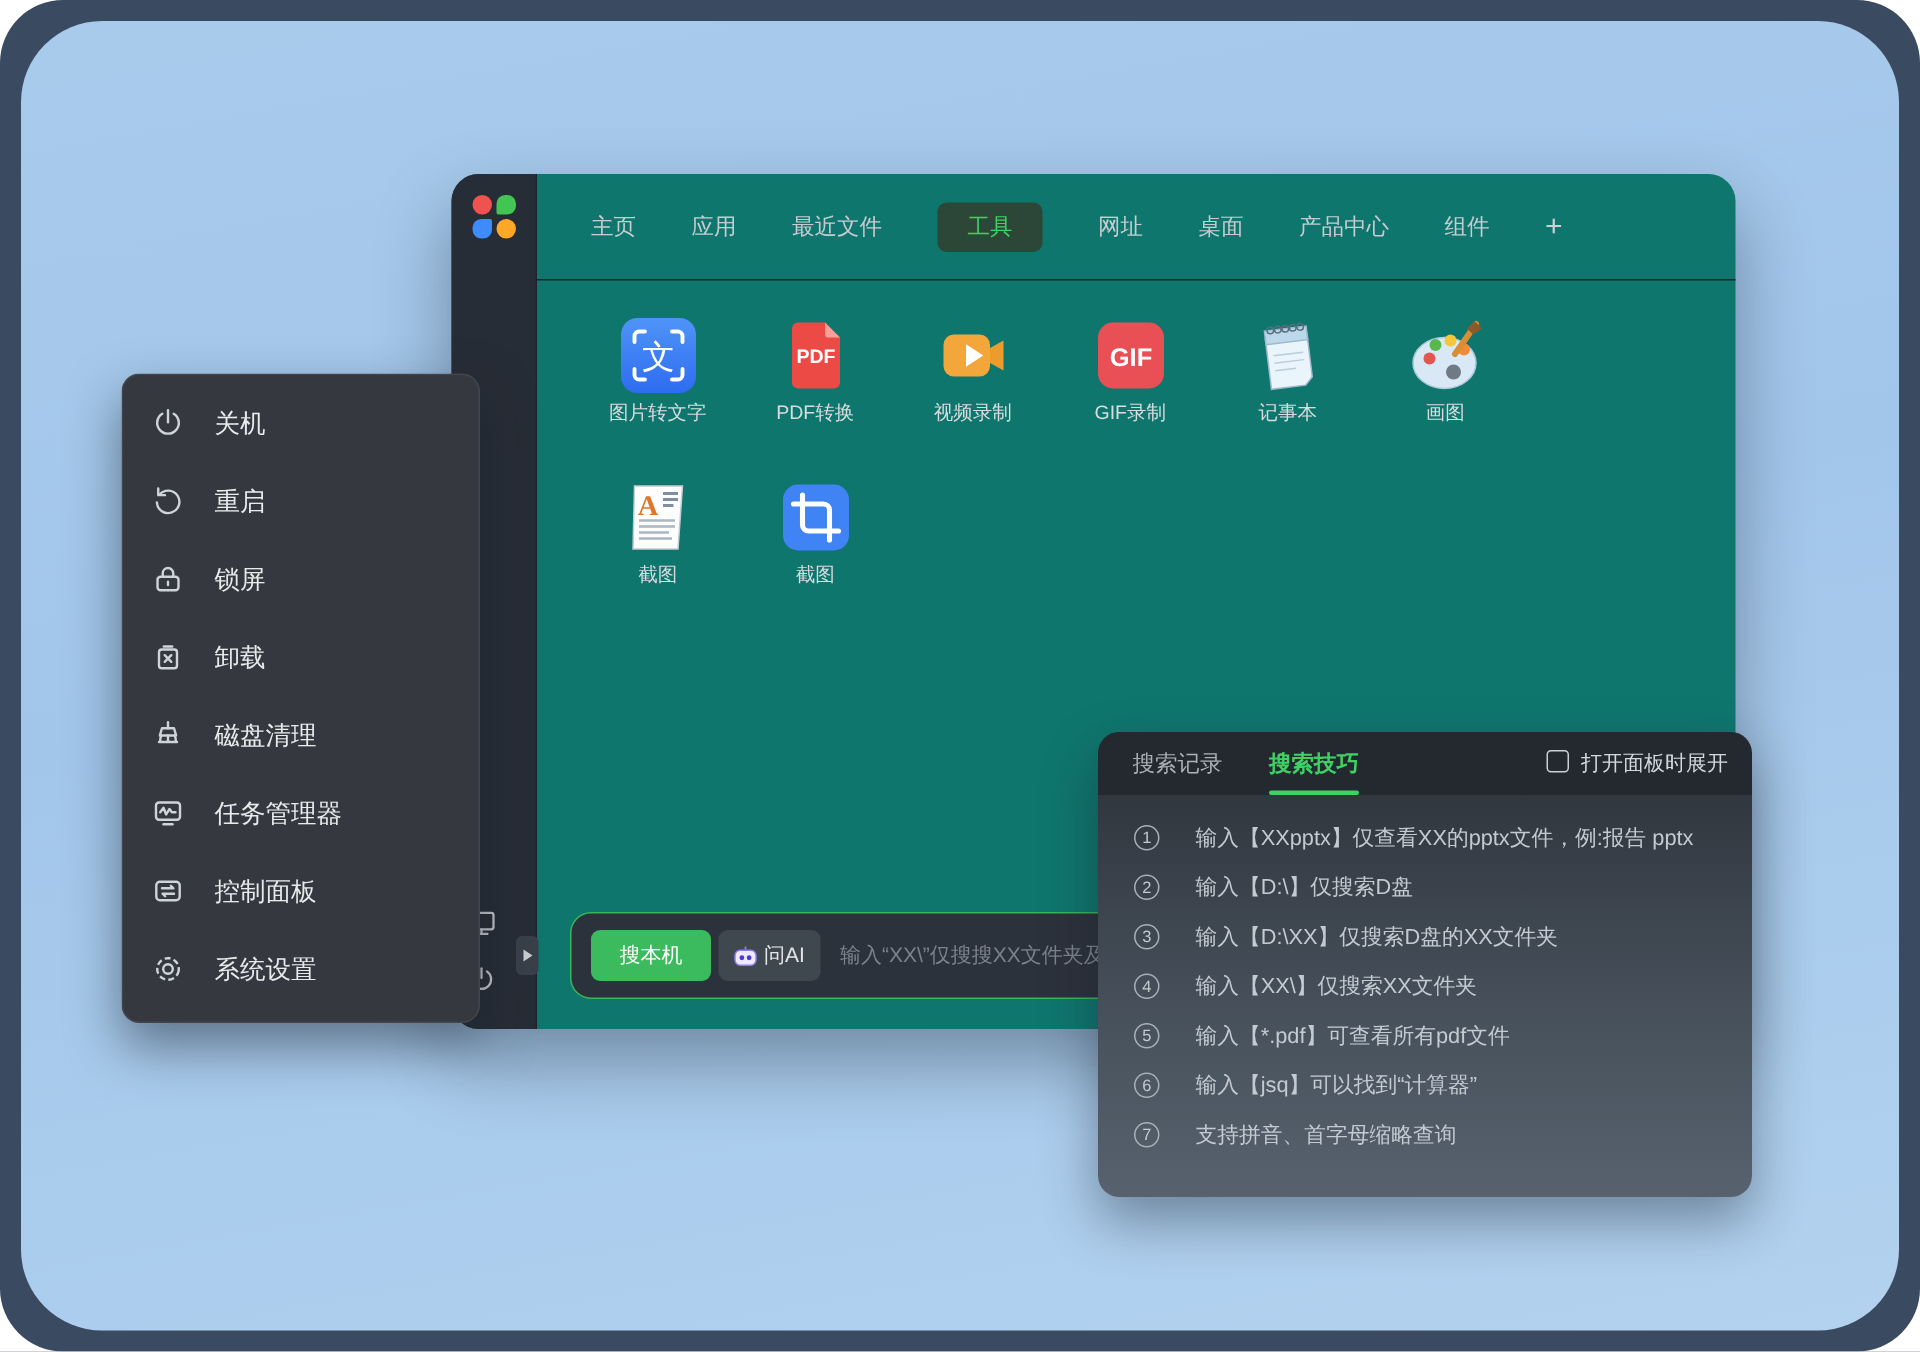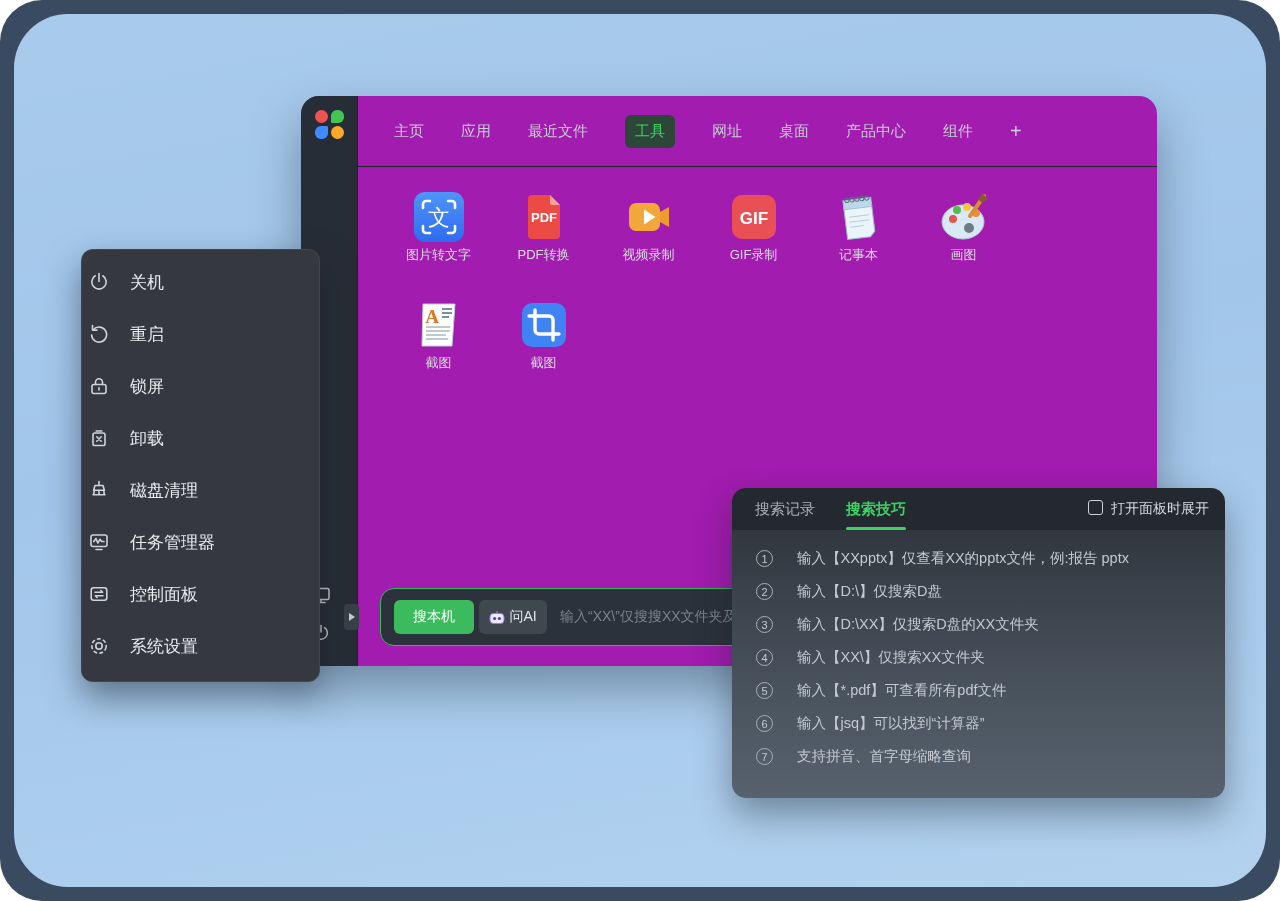--- a/index.html
+++ b/index.html
@@ -5,22 +5,22 @@
   * { margin:0; padding:0; box-sizing:border-box; }
   html,body { width:1280px; height:901px; background:#ffffff; font-family:"Liberation Sans","DejaVu Sans",sans-serif; overflow:hidden; }
   .stage { position:relative; width:1280px; height:901px; }
 
   
   .bezel { position:absolute; inset:0; background:#3a4b61; border-radius:42px; }
   .desktop { position:absolute; inset:14px; border-radius:54px;
     background:linear-gradient(170deg,#a8cbec 0%,#a2c6ea 45%,#b2d2ef 100%); }
 
   
-  .main-window { position:absolute; left:301px; top:96px; width:856px; height:570px;
-    background:#a21caf; border-radius:18px; box-shadow:0 22px 48px rgba(22,32,46,.38); }
+  .main-window { position:absolute; left:301px; top:116px; width:856px; height:570px;
+    background:#0f766e; border-radius:18px; box-shadow:0 22px 48px rgba(22,32,46,.38); }
   .sidebar { position:absolute; left:0; top:0; bottom:0; width:57px; background:#272d36;
     border-right:1px solid #1e232b; border-radius:18px 0 0 18px; }
   .logo { position:absolute; left:14px; top:14px; width:30px; height:30px; display:grid;
     grid-template-columns:13px 13px; grid-template-rows:13px 13px; gap:3px; }
   .petal { width:13px; height:13px; }
   .petal.r { background:#ef5350; border-radius:50%; }
   .petal.g { background:#43c554; border-radius:45% 45% 45% 10%; }
   .petal.b { background:#3d8bfd; border-radius:45% 10% 45% 45%; }
   .petal.o { background:#ffa726; border-radius:50%; }
 
@@ -28,21 +28,21 @@
   .side-monitor { top:488px; }
   .side-power { top:526px; }
   .expand-arrow-btn { position:absolute; left:43px; top:508px; width:15px; height:26px;
     background:#39404a; border-radius:4px; display:flex; align-items:center; justify-content:center; }
   .expand-arrow-btn::after { content:""; width:0; height:0; border-left:6px solid #c8cdd2;
     border-top:4px solid transparent; border-bottom:4px solid transparent; }
 
   .header { position:absolute; left:57px; top:0; right:0; height:71px;
     border-bottom:1px solid #1f242b; display:flex; align-items:center; padding-left:36px; gap:37px; }
   .tab { color:#c7ccd2; font-size:15px; cursor:default; white-space:nowrap; }
-  .tab.active { color:#3ed164; background:#2c4737; padding:7px 10px; border-radius:6px; }
+  .tab.active { color:#3ed164; background:#2c4737; padding:7px 20px; border-radius:6px; }
   .tab.plus { font-size:20px; color:#ccd1d6; }
 
   .tools { position:absolute; left:57px; top:71px; right:0; padding:24px 0 0 28px; }
   .tool-row { display:flex; }
   .tool-row.first { margin-bottom:35px; }
   .tool-cell { width:105px; text-align:center; }
   .tool-icon { width:52px; height:52px; margin:0 auto; display:block; }
   .tool-label { margin-top:3px; font-size:13px; color:#d9dcdf; line-height:18px; }
 
   
@@ -52,26 +52,26 @@
   .btn-local { width:80px; height:34px; background:#3bba5e; border:none; border-radius:6px;
     color:#fff; font-size:14px; font-family:inherit; }
   .btn-ai { width:68px; height:34px; margin-left:5px; background:#3f474f; border:none; border-radius:6px;
     color:#e3e6e9; font-size:14px; font-family:inherit; display:flex; align-items:center; justify-content:center; gap:4px; }
   .search-placeholder { margin-left:13px; color:#7b828c; font-size:14px; white-space:nowrap; overflow:hidden; }
 
   
   .context-menu { position:absolute; left:81px; top:249px; width:239px; height:433px;
     background:#35393f; border:1px solid rgba(255,255,255,.07); border-radius:12px;
     box-shadow:0 16px 34px rgba(24,31,42,.5); padding-top:6px; }
-  .menu-item { height:52px; display:flex; align-items:center; padding-left:5px; }
+  .menu-item { height:52px; display:flex; align-items:center; padding-left:18px; }
   .menu-item .mi-icon { width:24px; height:24px; flex:0 0 24px; }
   .menu-item .mi-label { margin-left:19px; color:#e8eaec; font-size:17px; }
 
   
-  .panel { position:absolute; left:732px; top:488px; width:493px; height:310px; border-radius:14px;
+  .panel { position:absolute; left:732px; top:488px; width:436px; height:310px; border-radius:14px;
     overflow:hidden; box-shadow:0 16px 36px rgba(24,31,42,.42); }
   .panel-header { height:42px; background:#24292f; display:flex; align-items:center; padding:0 16px 0 23px; }
   .ptab { position:relative; height:42px; display:flex; align-items:center; font-size:15px; color:#a9b0b7; margin-right:31px; }
   .ptab.active { color:#3ed164;font-weight:bold; }
   .ptab.active::after { content:""; position:absolute; left:0; right:0; bottom:0; height:3px;
     background:#3ed164; border-radius:2px; }
   .expand-option { margin-left:auto; display:flex; align-items:flex-start; gap:8px; }
   .checkbox { width:15px; height:15px; border:1.7px solid #ccd1d6; border-radius:3px; background:transparent; }
   .expand-label { color:#d3d8dd; font-size:14px; }
   .panel-body { height:268px; background:linear-gradient(180deg,#31373f 0%,#49535e 60%,#57626e 100%);

